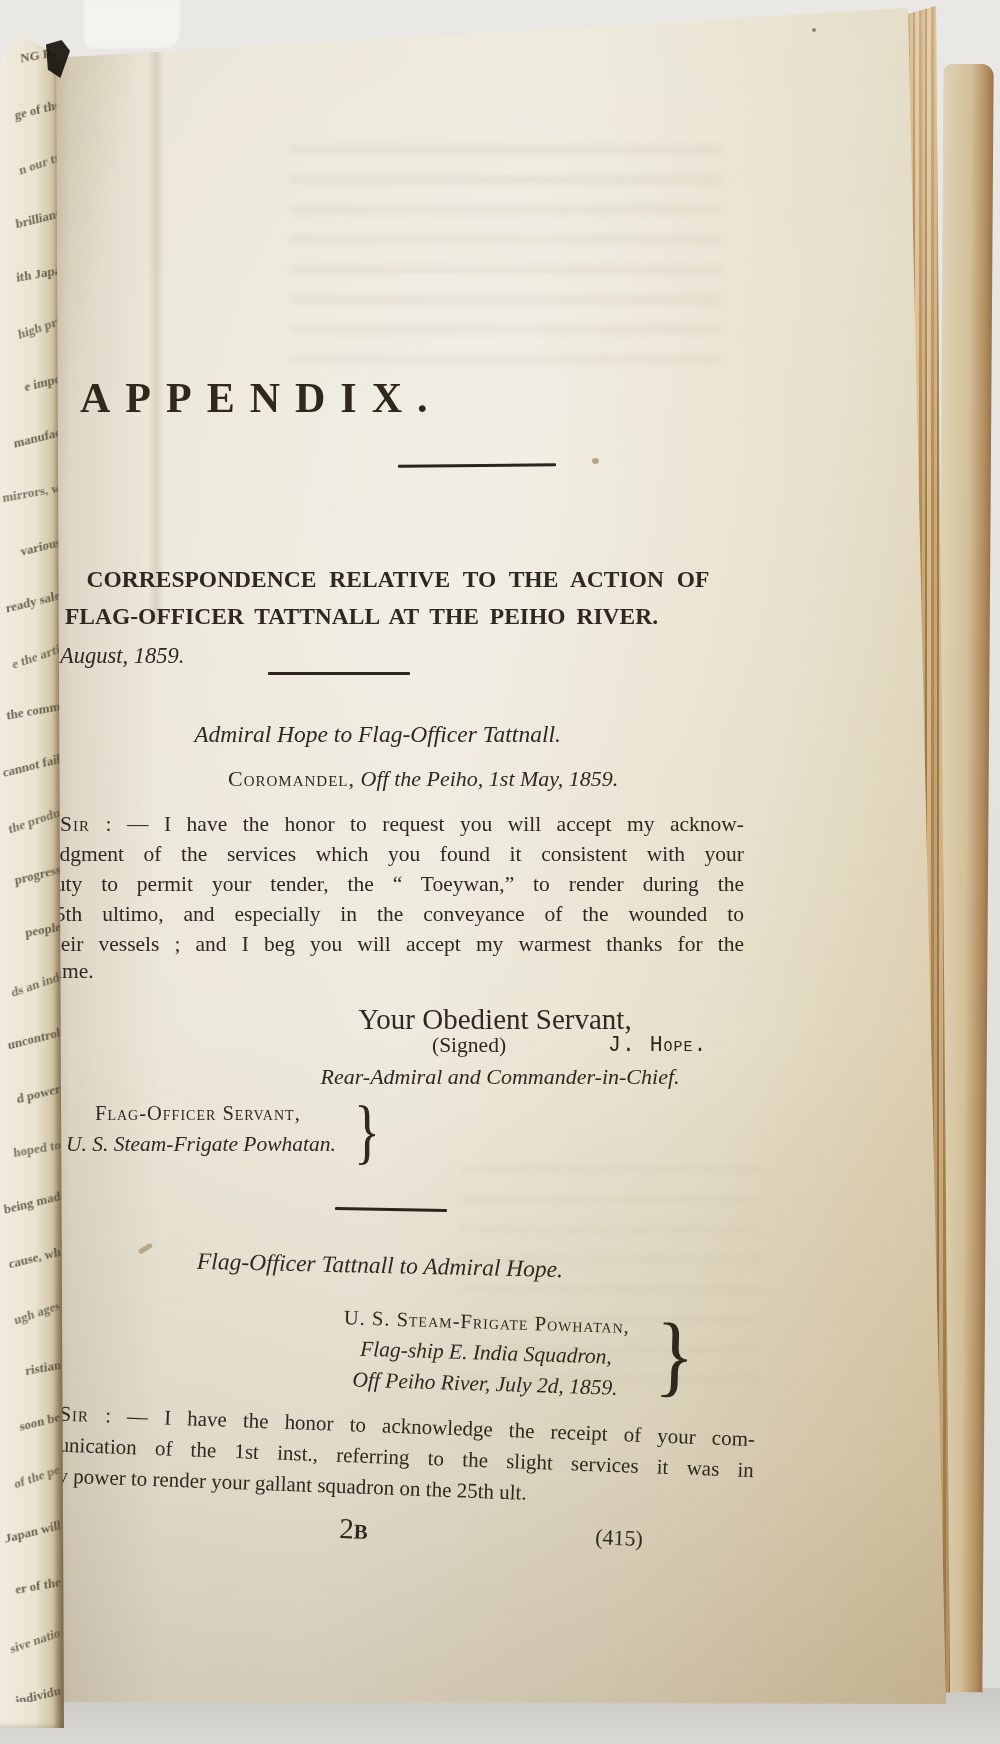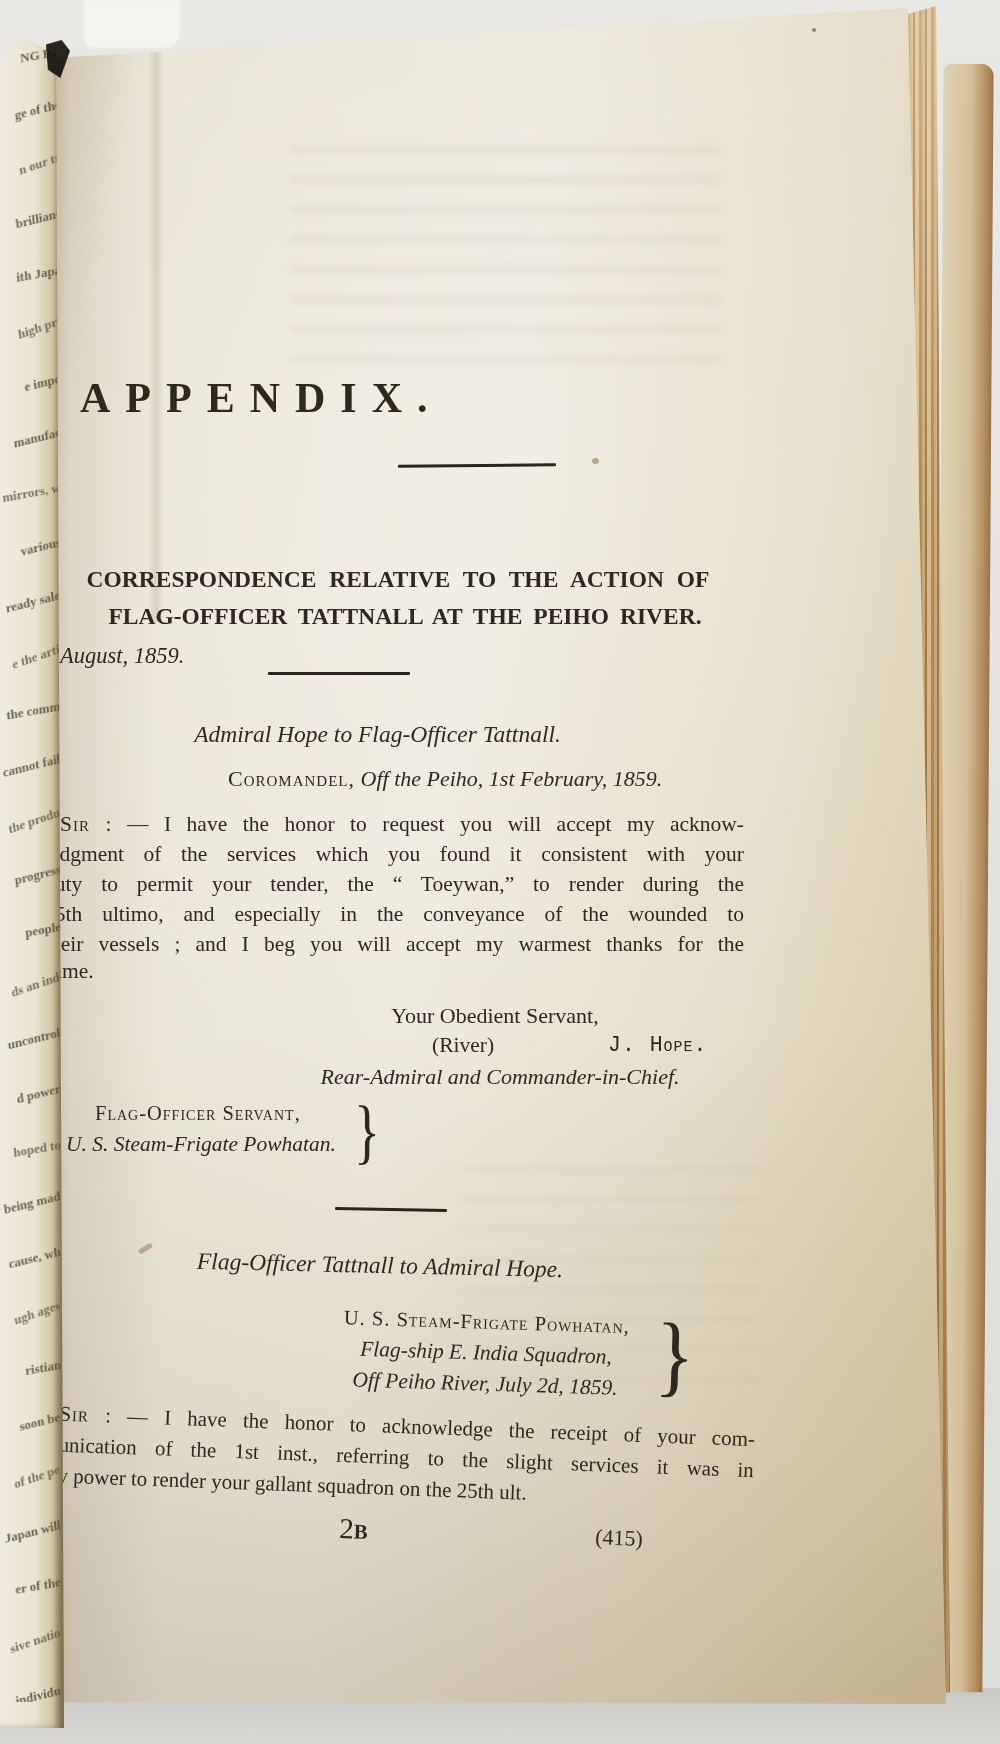--- a/index.html
+++ b/index.html
@@ -58,33 +58,33 @@
   
   .blk{position:absolute;}
   .ital{font-style:italic;}
   .sc{font-variant:small-caps;letter-spacing:1px;}
   .appendix-title{top:368px;left:40px;width:700px;
     font-size:42px;font-weight:bold;letter-spacing:15px;color:#31281c;}
   .rule{background:#2b251d;height:3px;border-radius:1px;}
   .rule-1{top:458px;left:358px;width:158px;transform:rotate(-.6deg);}
   .section-no{top:514px;left:90px;width:600px;text-align:center;font-size:30px;}
   .head-1{top:560px;left:5px;width:706px;text-align:center;font-size:23.5px;font-weight:bold;word-spacing:7px;}
-  .head-2{top:597px;left:25px;width:680px;text-align:center;font-size:23.5px;font-weight:bold;word-spacing:5px;}
+  .head-2{top:597px;left:25px;width:680px;font-size:23.5px;font-weight:bold;word-spacing:5px;}
   .head-date{top:637px;left:20px;font-size:22.5px;}
   .rule-2{top:666px;left:228px;width:142px;}
   .l1-title{top:715px;left:55px;width:565px;text-align:center;font-size:23.5px;}
   .l1-dateline{top:760px;left:188px;font-size:22px;}
   .para{font-size:21.5px;line-height:30px;}
   .para-1{top:803px;left:4px;width:700px;}
   .jline{text-align:justify;text-align-last:justify;height:30px;overflow:visible;white-space:nowrap;text-align-last:justify;}
   .jline{white-space:normal;}
   .indent{padding-left:16px;}
   .same-row{top:953px;left:4px;width:700px;height:30px;font-size:21.5px;}
   .valediction{position:absolute;left:222px;width:348px;text-align:center;}
-  .servant-line{top:997px;left:280px;width:350px;text-align:center;font-size:22px;}
+  .servant-line{top:997px;left:280px;width:350px;text-align:center;font-size:29px;}
   .signed-row{top:1027px;left:0;width:710px;height:30px;font-size:21.5px;}
   .signed-label{position:absolute;left:392px;}
   .signed-name{position:absolute;left:568px;font-family:Liberation Mono, monospace;}
   .signer-title{top:1058px;left:255px;width:410px;text-align:center;font-size:22px;}
   .addr1{top:1096px;left:55px;font-size:20.5px;}
   .addr2{top:1126px;left:26px;font-size:21.5px;}
   .brace{color:#2f2820;line-height:1;}
   .brace-1{top:1088px;left:314px;font-size:54px;transform:scaleY(1.35);transform-origin:top left;}
   .rule-3{top:1202px;left:295px;width:112px;transform:rotate(1deg);}
   .l2-title{top:1246px;left:40px;width:600px;text-align:center;font-size:23.5px;transform:rotate(1.3deg);}
@@ -124,35 +124,35 @@
     <div class="stain-c"></div>
 
     <div class="blk appendix-title">APPENDIX.</div>
     <div class="blk rule rule-1"></div>
     <div class="blk head-1">CORRESPONDENCE RELATIVE TO THE ACTION OF</div>
     <div class="blk head-2">FLAG-OFFICER TATTNALL AT THE PEIHO RIVER.</div>
     <div class="blk head-date ital">August, 1859.</div>
     <div class="blk rule rule-2"></div>
 
     <div class="blk l1-title ital">Admiral Hope to Flag-Officer Tattnall.</div>
-    <div class="blk l1-dateline"><span class="sc">Coromandel,</span><span class="ital"> Off the Peiho, 1st February, 1859.</span></div>
+    <div class="blk l1-dateline"><span class="sc">Coromandel,</span><span class="ital"> Off the Peiho, 1st May, 1859.</span></div>
 
     <div class="blk para para-1">
       <div class="jline indent"><span class="sc">Sir</span><span> : — I have the honor to request you will accept my acknow-</span></div>
       <div class="jline">ledgment of the services which you found it consistent with your</div>
       <div class="jline">duty to permit your tender, the “ Toeywan,” to render during the</div>
       <div class="jline">25th ultimo, and especially in the conveyance of the wounded to</div>
       <div class="jline">their vessels ; and I beg you will accept my warmest thanks for the</div>
     </div>
     <div class="blk same-row">
       <span>same.</span>
     </div>
     <div class="blk servant-line">Your Obedient Servant,</div>
     <div class="blk signed-row">
-      <span class="signed-label">(River)</span>
+      <span class="signed-label">(Signed)</span>
       <span class="signed-name sc">J. Hope.</span>
     </div>
     <div class="blk signer-title ital">Rear-Admiral and Commander-in-Chief.</div>
     <div class="blk addr1 sc">Flag-Officer Servant,</div>
     <div class="blk addr2 ital">U. S. Steam-Frigate Powhatan.</div>
     <div class="blk brace brace-1">}</div>
 
     <div class="blk rule rule-3"></div>
 
     <div class="blk l2-title ital">Flag-Officer Tattnall to Admiral Hope.</div>

